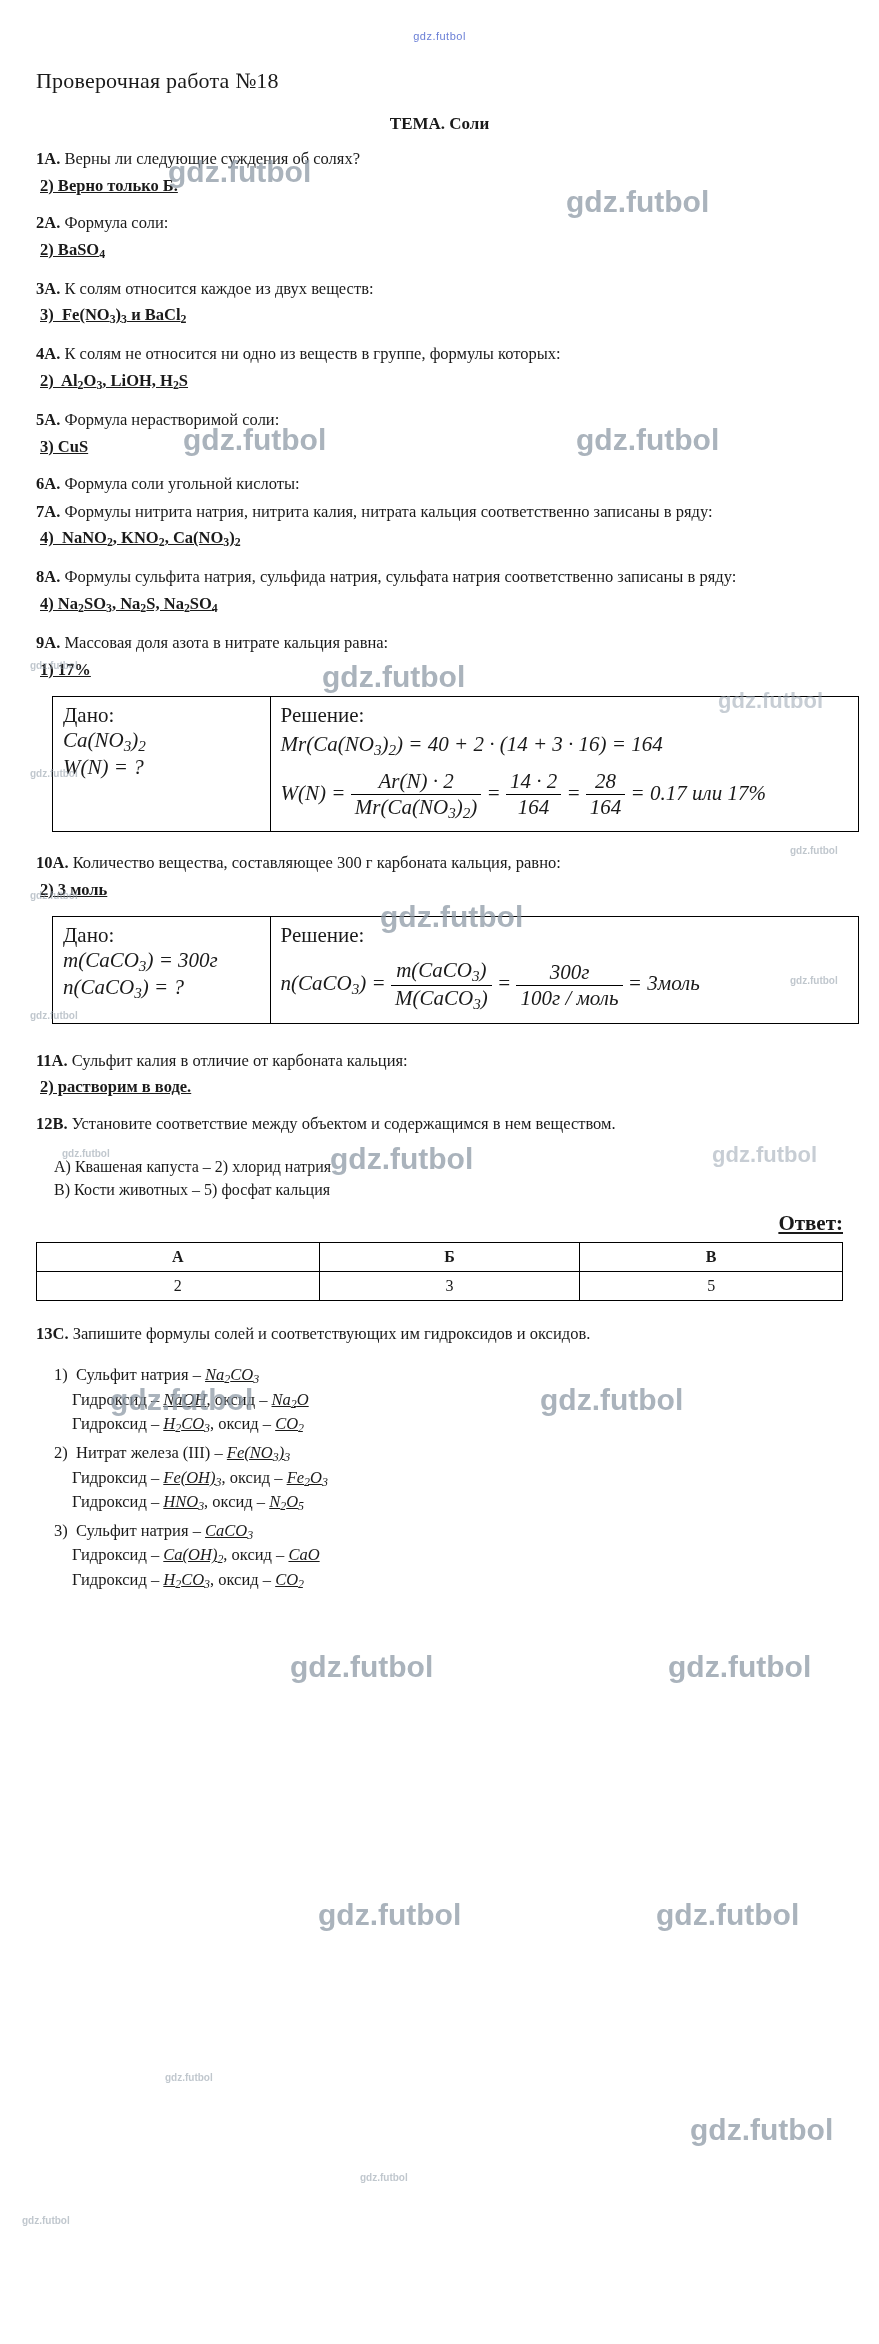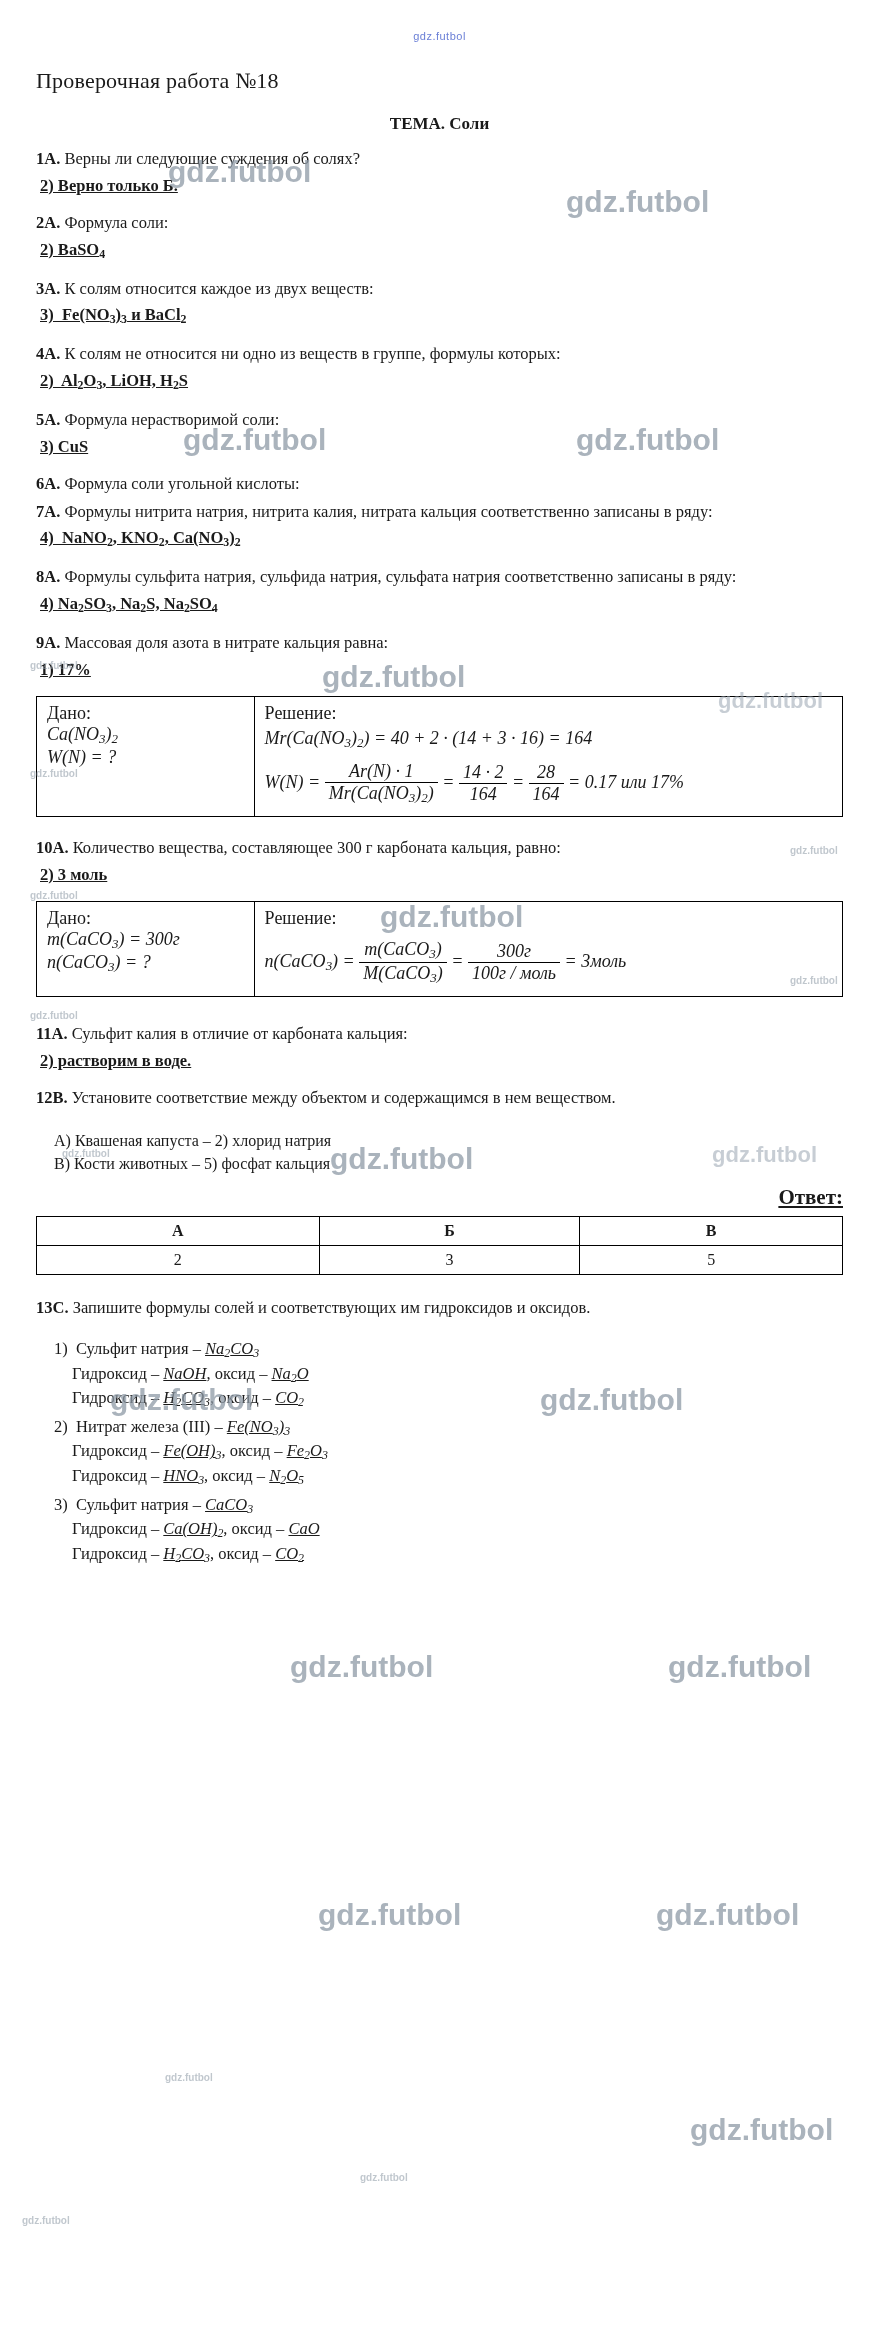--- a/index.html
+++ b/index.html
@@ -50,22 +50,22 @@
     font-weight:bold;
   }
   .ans .u{text-decoration:underline;}
   .num{font-weight:bold;}
   sub{font-size:.72em;vertical-align:-0.25em;}
 
   
   table.sol{
     border-collapse:collapse;
     width:100%;
-    margin:6px 0 20px 0;
-    font-size:18px;
+    margin:6px 0 20px 16px;
+    font-size:21px;
   }
   table.sol td{
     border:1px solid #000;
     padding:6px 10px;
     vertical-align:top;
     font-family:"Liberation Serif", serif;
   }
   td.given{width:27%;}
   .it{font-style:italic;}
   .frac{
@@ -185,21 +185,21 @@
       <td class="given">
         <div>Дано:</div>
         <div class="it">Ca(NO<sub>3</sub>)<sub>2</sub></div>
         <div class="it">W(N) = ?</div>
       </td>
       <td>
         <div>Решение:</div>
         <div class="eqline it">Mr(Ca(NO<sub>3</sub>)<sub>2</sub>) = 40 + 2 · (14 + 3 · 16) = 164</div>
         <div class="eqline2">
           <span class="it">W(N) =</span>
-          <span class="frac"><span class="n">Ar(N) · 1</span><span class="d">Mr(Ca(NO<sub>3</sub>)<sub>2</sub>)</span></span>
+          <span class="frac"><span class="n">Ar(N) · 2</span><span class="d">Mr(Ca(NO<sub>3</sub>)<sub>2</sub>)</span></span>
           <span class="it">=</span>
           <span class="frac"><span class="n">14 · 2</span><span class="d">164</span></span>
           <span class="it">=</span>
           <span class="frac"><span class="n">28</span><span class="d">164</span></span>
           <span class="it">= 0.17  или 17%</span>
         </div>
       </td>
     </tr>
   </tbody>
     </table>

